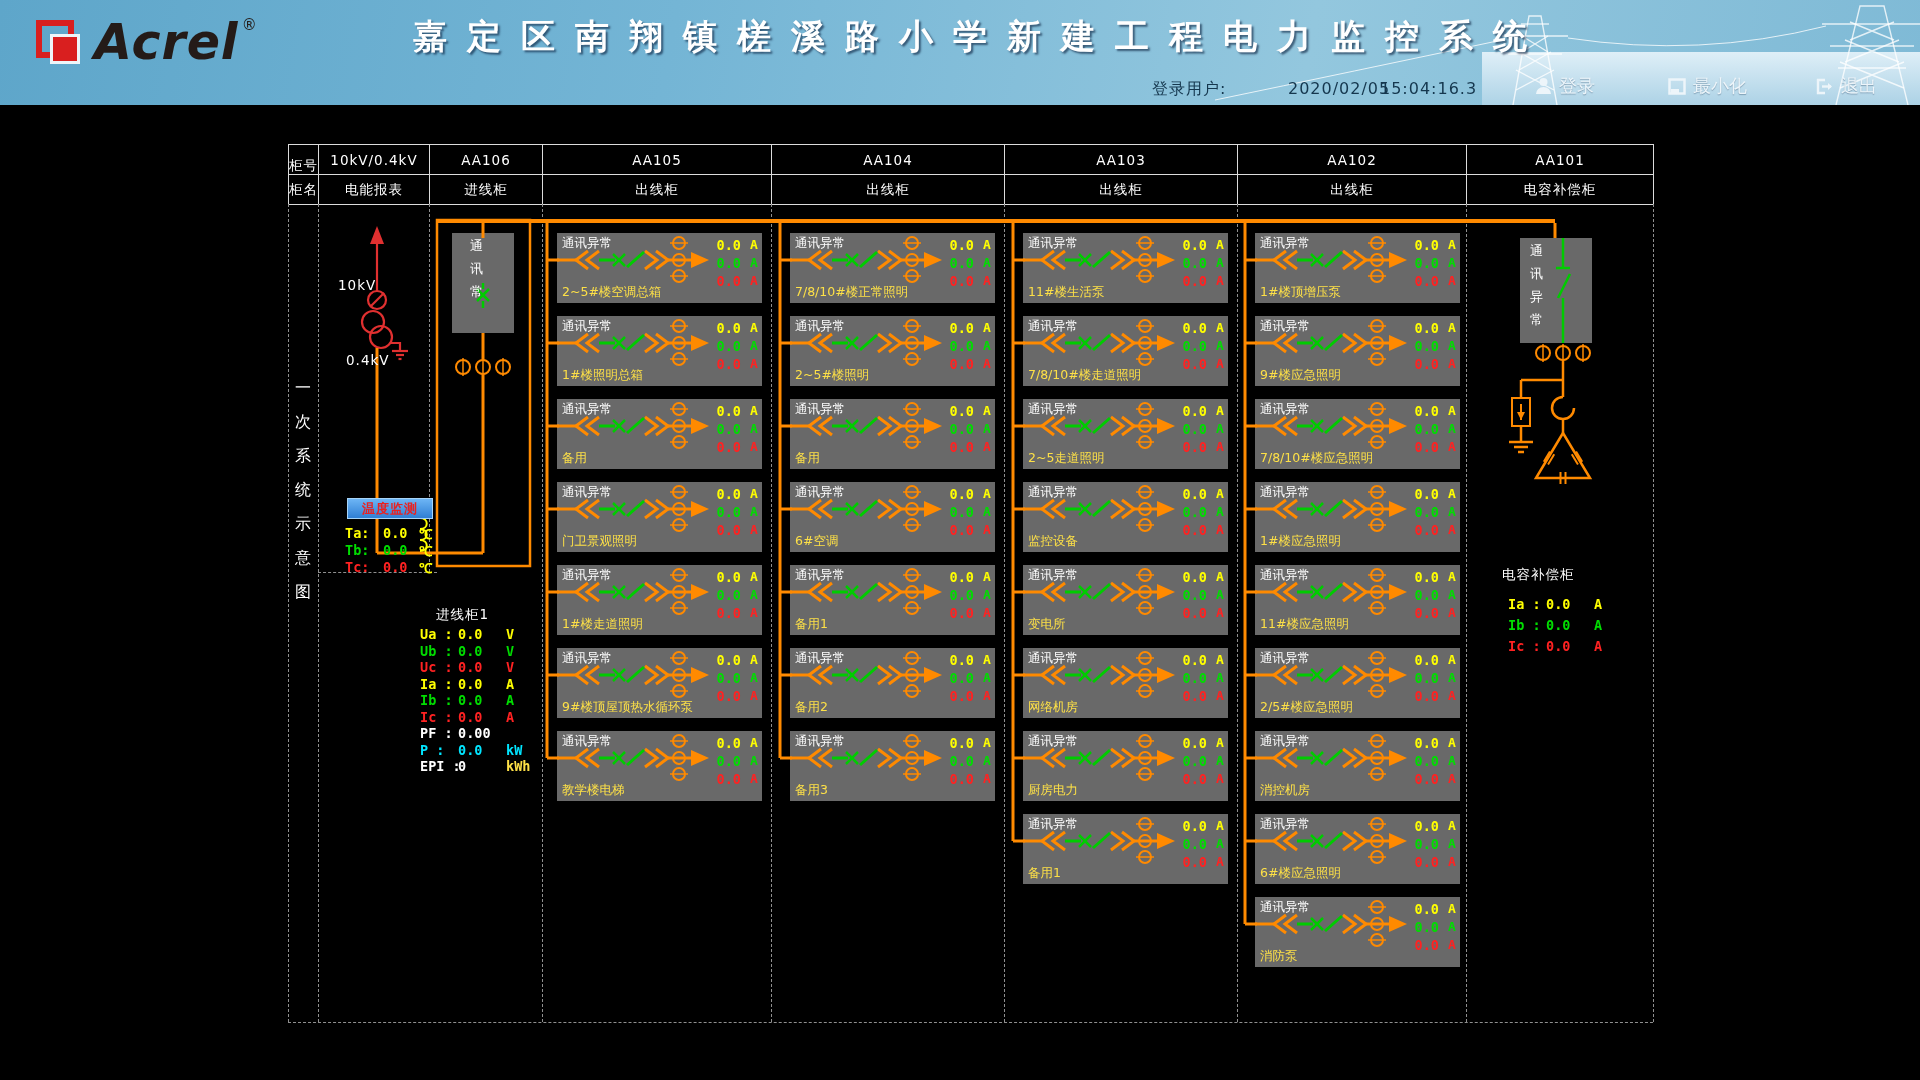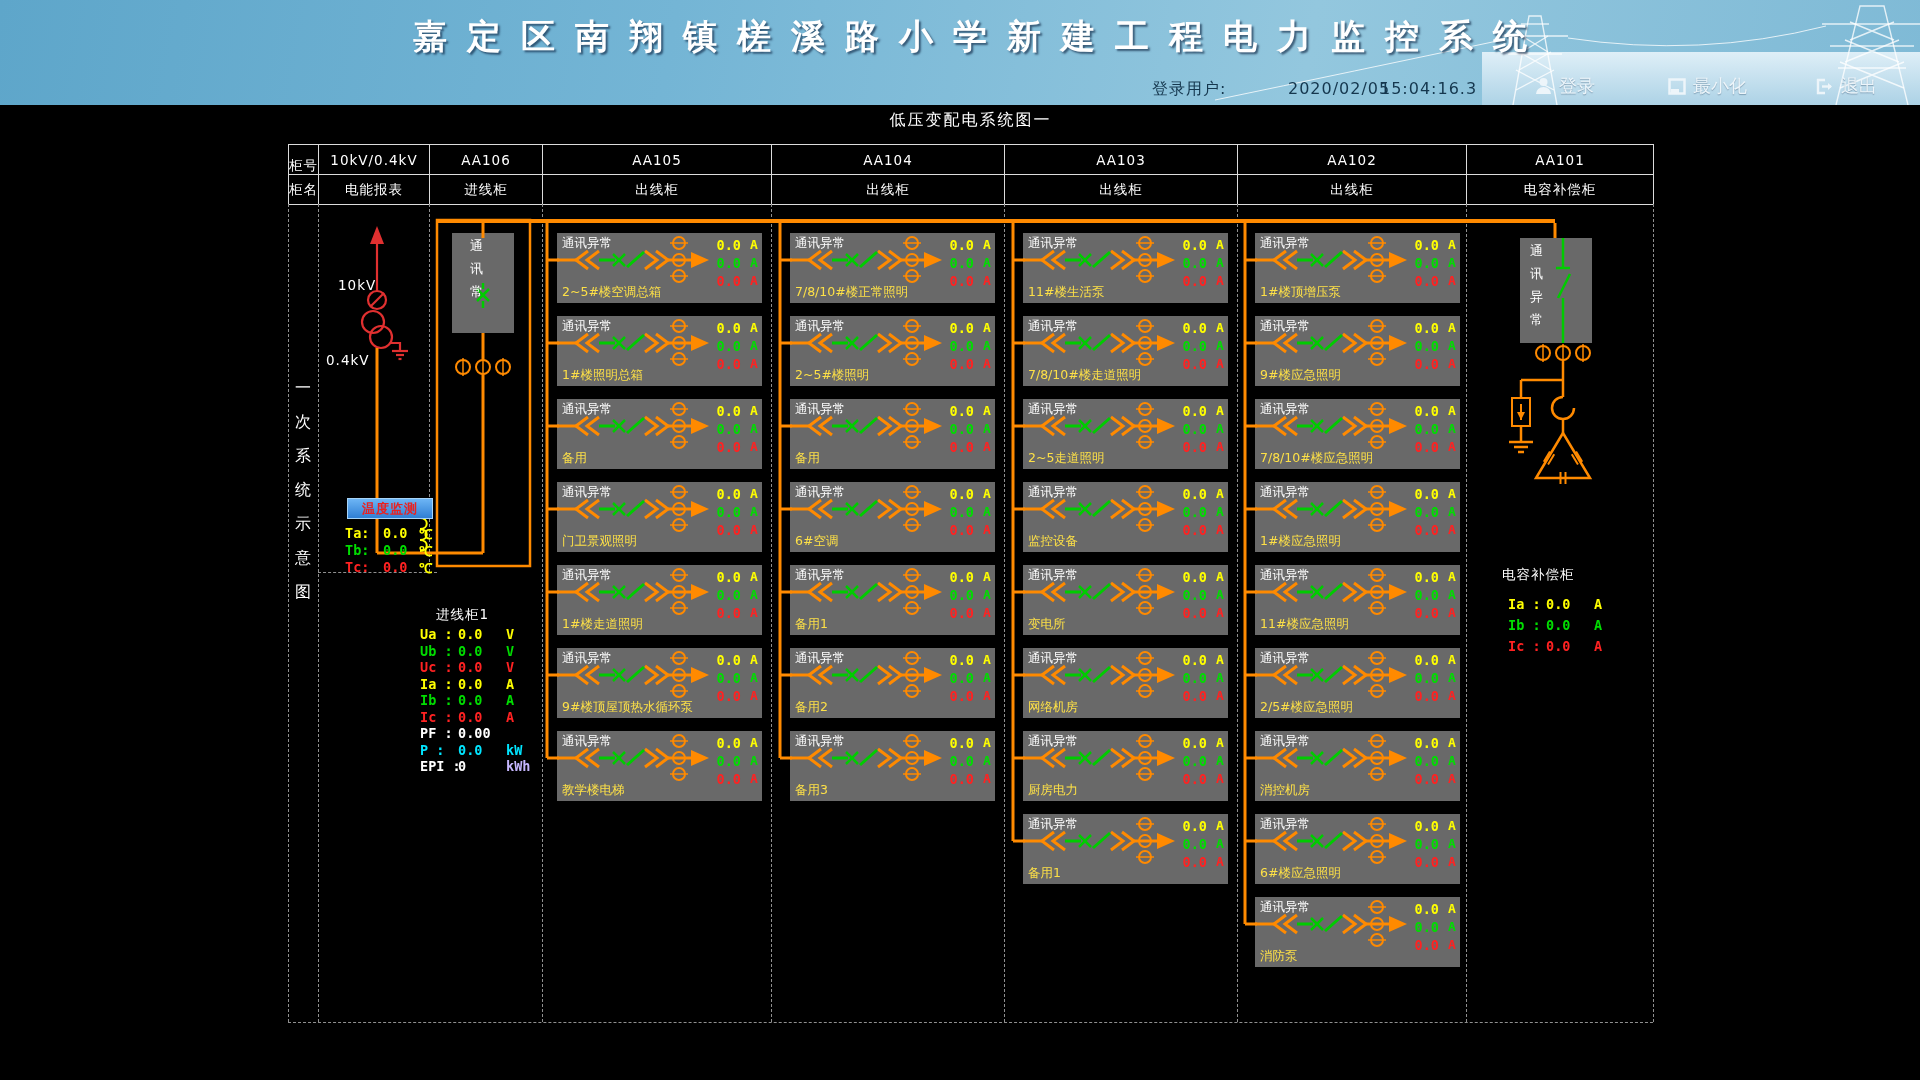--- a/index.html
+++ b/index.html
@@ -88,20 +88,25 @@
         <line x1="1521" y1="24" x2="1549" y2="24"></line>
         <path d="M1836,105 L1860,6 L1884,6 L1908,105"></path>
         <path d="M1840,88 L1904,62 M1904,88 L1840,62 M1845,62 L1899,40 M1899,62 L1845,40 M1850,40 L1894,22 M1894,40 L1850,22"></path>
         <line x1="1822" y1="24" x2="1920" y2="24"></line>
         <line x1="1830" y1="46" x2="1914" y2="46"></line>
         <line x1="1838" y1="68" x2="1906" y2="68"></line>
         <path d="M1502,40 Q1350,72 1215,100" stroke-width="1"></path>
         <path d="M1568,38 Q1700,58 1826,26" stroke-width="1"></path>
       </g>
     </svg>
+    <div class="logo">
+      <span class="logo-icon"></span>
+      <span class="logo-text">Acrel</span>
+      <span class="logo-reg">®</span>
+    </div>
     <div class="main-title">嘉定区南翔镇槎溪路小学新建工程电力监控系统</div>
     <span class="lg" style="left:1152px">登录用户:</span>
     <span class="lg" style="left:1288px">2020/02/05</span>
     <span class="lg" style="left:1380px">15:04:16.3</span>
     <div class="hbtn" style="left:1535px">
       <svg width="17" height="18" viewBox="0 0 17 18">
         <circle cx="8.5" cy="5" r="4" fill="#edf5fa"></circle>
           <path d="M1,17 a7.5,7 0 0 1 15,0 Z" fill="#edf5fa"></path>
       </svg>
         <span>登录</span>
@@ -116,21 +121,20 @@
     <div class="hbtn" style="left:1816px">
       <svg width="18" height="17" viewBox="0 0 18 17">
         <path d="M9,2 L2,2 L2,15 L9,15" fill="none" stroke="#edf5fa" stroke-width="2.4"></path>
         <line x1="6" y1="8.5" x2="15" y2="8.5" stroke="#edf5fa" stroke-width="2.4"></line>
         <path d="M12,5 L16,8.5 L12,12 Z" fill="#edf5fa"></path>
       </svg>
         <span>退出</span>
     </div>
   </div>
 
-  <div class="page-title">低压变配电系统图一</div>
 
   <div id="cab-table">
       <div class="thc" style="left: 288px; top: 144px; width: 31px; height: 44px;">柜号</div>
       <div class="thc" style="left: 318px; top: 144px; width: 112px; height: 31px;">10kV/0.4kV</div>
       <div class="thc" style="left: 429px; top: 144px; width: 114px; height: 31px;">AA106</div>
       <div class="thc" style="left: 542px; top: 144px; width: 230px; height: 31px;">AA105</div>
       <div class="thc" style="left: 771px; top: 144px; width: 234px; height: 31px;">AA104</div>
       <div class="thc" style="left: 1004px; top: 144px; width: 234px; height: 31px;">AA103</div>
       <div class="thc" style="left: 1237px; top: 144px; width: 230px; height: 31px;">AA102</div>
       <div class="thc" style="left: 1466px; top: 144px; width: 188px; height: 31px;">AA101</div>
@@ -161,21 +165,21 @@
       <span>一</span>
       <span>次</span>
       <span>系</span>
       <span>统</span>
       <span>示</span>
       <span>意</span>
       <span>图</span>
     </div>
 
   <span class="mtitle" style="left:338px;top:277px">10kV</span>
-  <span class="mtitle" style="left:326px;top:352px">0.4kV</span>
+  <span class="mtitle" style="left:346px;top:352px">0.4kV</span>
   <div class="temp-btn">温度监测</div>
   <div id="temp-rows">
       <div class="mrow" style="left: 345px; top: 525px; color: rgb(255, 255, 0);"><span class="m-l">Ta: </span>
       <span style="left:38px">0.0</span>
       <span style="left:74px;color:#ffff00">℃</span></div>
       <div class="mrow" style="left: 345px; top: 542px; color: rgb(0, 221, 0);"><span class="m-l">Tb: </span>
       <span style="left:38px">0.0</span>
       <span style="left:74px;color:#ffff00">℃</span></div>
       <div class="mrow" style="left: 345px; top: 559px; color: rgb(255, 34, 34);"><span class="m-l">Tc: </span>
       <span style="left:38px">0.0</span>
@@ -209,21 +213,21 @@
       <span style="left:38px">0.0</span>
       <span style="left:86px;color:#ff2222">A</span></div>
       <div class="mrow" style="left: 420px; top: 725px; color: rgb(255, 255, 255);"><span class="m-l">PF :</span>
       <span style="left:38px">0.00</span>
       <span style="left:86px;color:#ffffff"></span></div>
       <div class="mrow" style="left: 420px; top: 741.5px; color: rgb(0, 229, 255);"><span class="m-l">P :</span>
       <span style="left:38px">0.0</span>
       <span style="left:86px;color:#00e5ff">kW</span></div>
       <div class="mrow" style="left: 420px; top: 758px; color: rgb(255, 255, 255);"><span class="m-l">EPI :</span>
       <span style="left:38px">0</span>
-      <span style="left:86px;color:#c4b5fd">kWh</span></div>
+      <span style="left:86px;color:#fde047">kWh</span></div>
     </div>
 
   <div class="commbox" style="left:1520px;top:238px;width:72px;height:105px"></div>
   <div class="vchars" id="cap-comm" style="left:1530px;top:244px">
       <span>通</span>
       <span>讯</span>
       <span>异</span>
       <span>常</span>
     </div>
   <span class="mtitle" style="left:1502px;top:566px">电容补偿柜</span>

